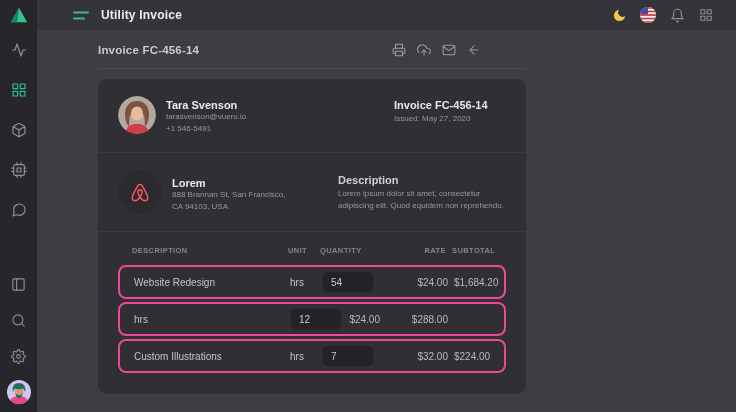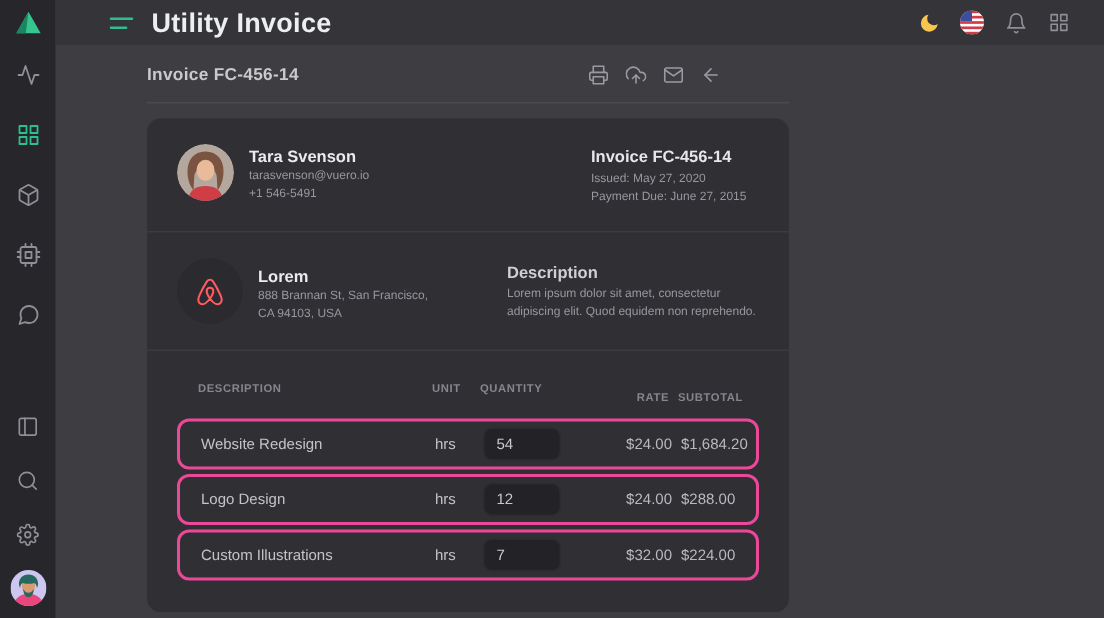--- a/index.html
+++ b/index.html
@@ -14,21 +14,21 @@
   .side-top .side-item { height:40px; width:37px; display:flex; align-items:center; justify-content:center; cursor:pointer; }
   .side-bottom { margin-top:auto; display:flex; flex-direction:column; align-items:center; padding-bottom:2px; }
   .side-bottom .side-item { height:36px; width:37px; display:flex; align-items:center; justify-content:center; cursor:pointer; }
   .icon { stroke:#8f9096; fill:none; stroke-width:1.8; stroke-linecap:round; stroke-linejoin:round; }
   .icon.active { stroke:var(--c-accent,#2fbf8f); }
 
   
   .main { flex:1; display:flex; flex-direction:column; }
   .navbar { height:30px; background:var(--c-bg_navbar,#343439); display:flex; align-items:center; padding:0 22px 0 36px; }
   .hamburger { margin-right:12px; cursor:pointer; display:flex; align-items:center; }
-  .nav-title { color:#eceef0; font-size:18px; font-weight:700; letter-spacing:.2px; }
+  .nav-title { color:#eceef0; font-size:12px; font-weight:700; letter-spacing:.2px; }
   .nav-right { margin-left:auto; display:flex; align-items:center; gap:13px; }
   .nav-ic { width:16px; height:16px; display:flex; align-items:center; justify-content:center; cursor:pointer; }
 
   
   .content { flex:1; padding:12px 0 0 61px; }
   .page-head { width:428px; display:flex; align-items:center; justify-content:space-between; padding-bottom:10px; border-bottom:1px solid #4a4a50; }
   .page-title { color:#c9cacd; font-size:11.5px; font-weight:600; letter-spacing:.2px; }
   .head-actions { display:flex; align-items:center; gap:9px; padding-right:44px; }
   .head-actions .nav-ic svg { stroke:#9a9ba1; }
 
@@ -44,21 +44,21 @@
 
   .biz-circle { width:44px; height:44px; border-radius:50%; background:#2a2a2f; display:flex; align-items:center; justify-content:center; flex-shrink:0; }
   .desc-block { width:168px; padding-top:4px; }
   .desc-title { color:#cfd0d4; font-size:11px; font-weight:700; margin-bottom:2px; }
 
   
   .table { padding:14px 20px 18px 20px; }
   .tgrid { display:grid; grid-template-columns:150px 26px 58px 62px 1fr; column-gap:6px; align-items:center; padding:0 14px; }
   .thead { margin-bottom:10px; }
   .th { color:#85868d; font-size:7.5px; font-weight:700; letter-spacing:.4px; }
-  .th.r { text-align:right;margin-top:12px; }
+  .th.r { text-align:right; }
   .row { border:2px solid #ec4899; border-radius:8px; height:34px; margin-bottom:3px; }
   .cell { color:#c3c4c8; font-size:10px; }
   .cell.r { text-align:right; color:#b9babf; }
   .qty { width:52px; height:22px; background:#232327; border:1px solid #2b2b30; border-radius:6px; color:#c7c8cc; font-size:10px; padding:0 8px; font-family:"Liberation Sans", sans-serif; outline:none; }
 </style>
 </head>
 <body>
 
 <div class="frame">
 
@@ -257,21 +257,20 @@
             </div>
             <div>
               <div class="name">Tara Svenson</div>
               <div class="tiny">tarasvenson@vuero.io</div>
               <div class="tiny">+1 546-5491</div>
             </div>
           </div>
           <div class="meta-block">
             <div class="meta-title">Invoice FC-456-14</div>
             <div class="tiny">Issued: May 27, 2020</div>
-            <div class="tiny">Payment Due: June 27, 2015</div>
           </div>
         </div>
 
         <div class="section">
           <div class="who">
             <div class="biz-circle">
               <svg width="22" height="21" viewBox="0 0 22 20">
                 <g stroke="#ff5a5f" stroke-width="1.4" fill="none" stroke-linecap="round" stroke-linejoin="round">
                   <path d="M11 14.5c-1.7 2.3-3.2 3.8-4.8 3.8-1.8 0-3-1.3-3-3 0-.8.3-1.9 1-3.4C5.4 9.2 8 4.6 9 3.1 9.5 2.4 10.2 2 11 2s1.5.4 2 1.1c1 1.5 3.6 6.1 4.8 8.8.7 1.5 1 2.6 1 3.4 0 1.7-1.2 3-3 3-1.6 0-3.1-1.5-4.8-3.8z"></path>
                   <path d="M11 14.5C9.8 12.8 8.8 11 8.8 9.6c0-1.4.9-2.3 2.2-2.3s2.2.9 2.2 2.3c0 1.4-1 3.2-2.2 4.9z"></path>
@@ -301,21 +300,20 @@
 
           <div class="tgrid row">
             <span class="cell">Website Redesign</span>
             <span class="cell">hrs</span>
             <input class="qty" value="54" style="">
             <span class="cell r">$24.00</span>
             <span class="cell r">$1,684.20</span>
           </div>
 
           <div class="tgrid row">
-            <span class="cell">Logo Design</span>
             <span class="cell">hrs</span>
             <input class="qty" value="12" style="">
             <span class="cell r">$24.00</span>
             <span class="cell r">$288.00</span>
           </div>
 
           <div class="tgrid row">
             <span class="cell">Custom Illustrations</span>
             <span class="cell">hrs</span>
             <input class="qty" value="7" style="">

